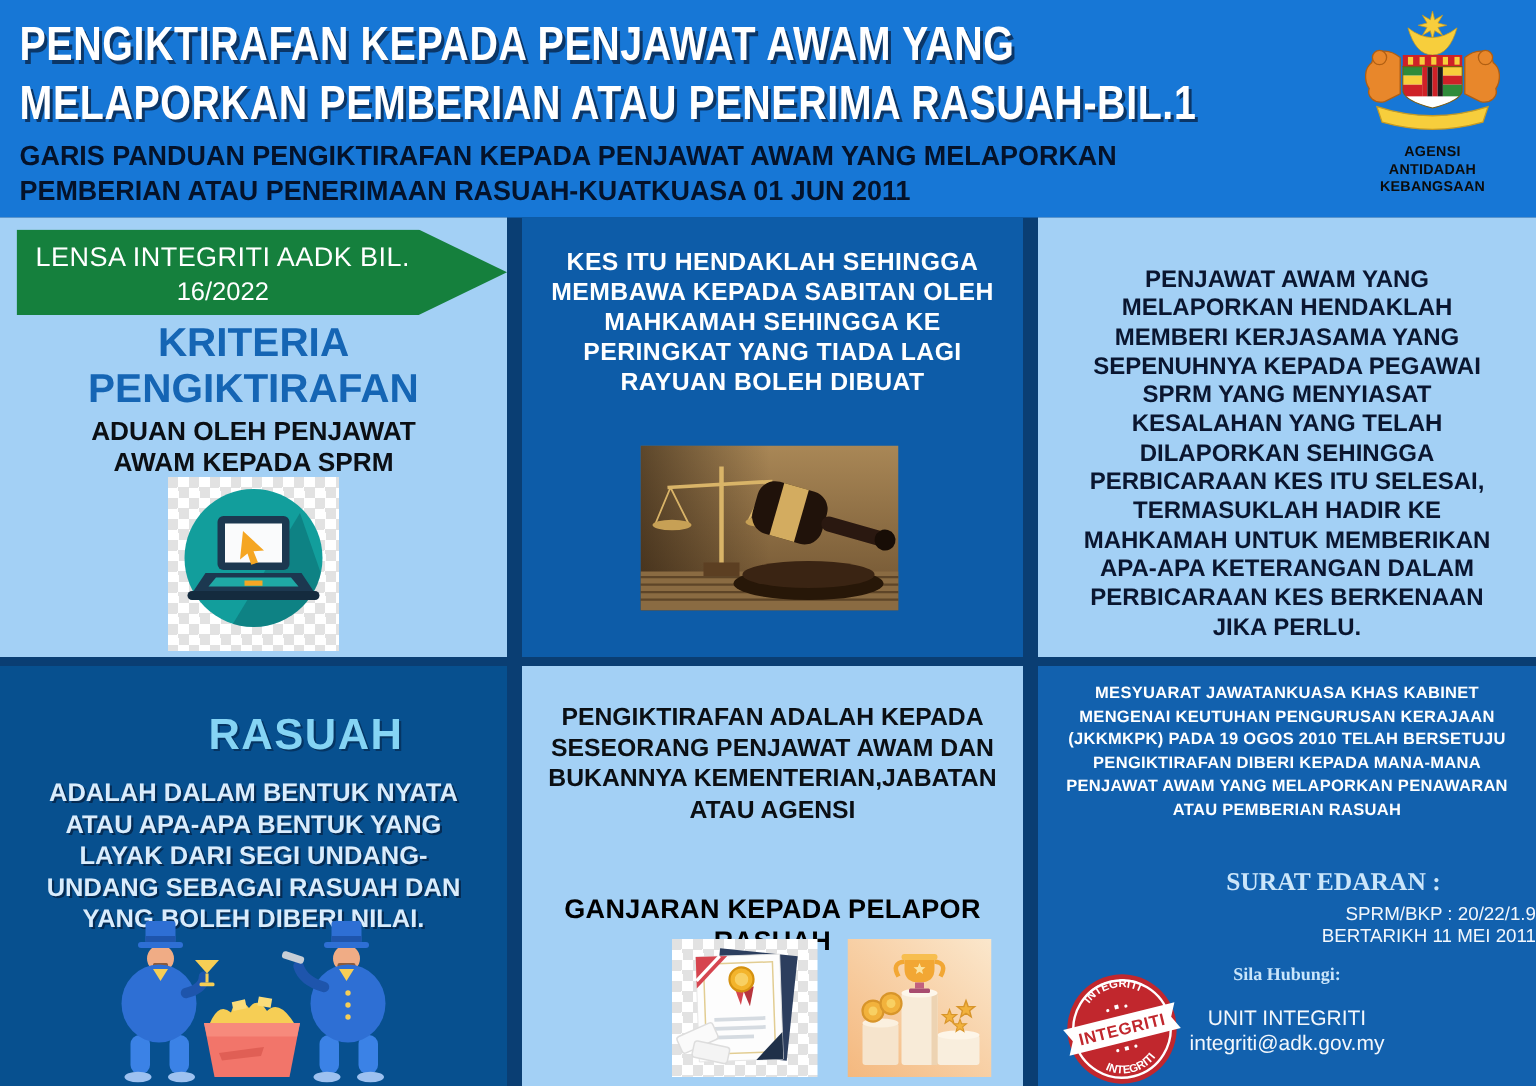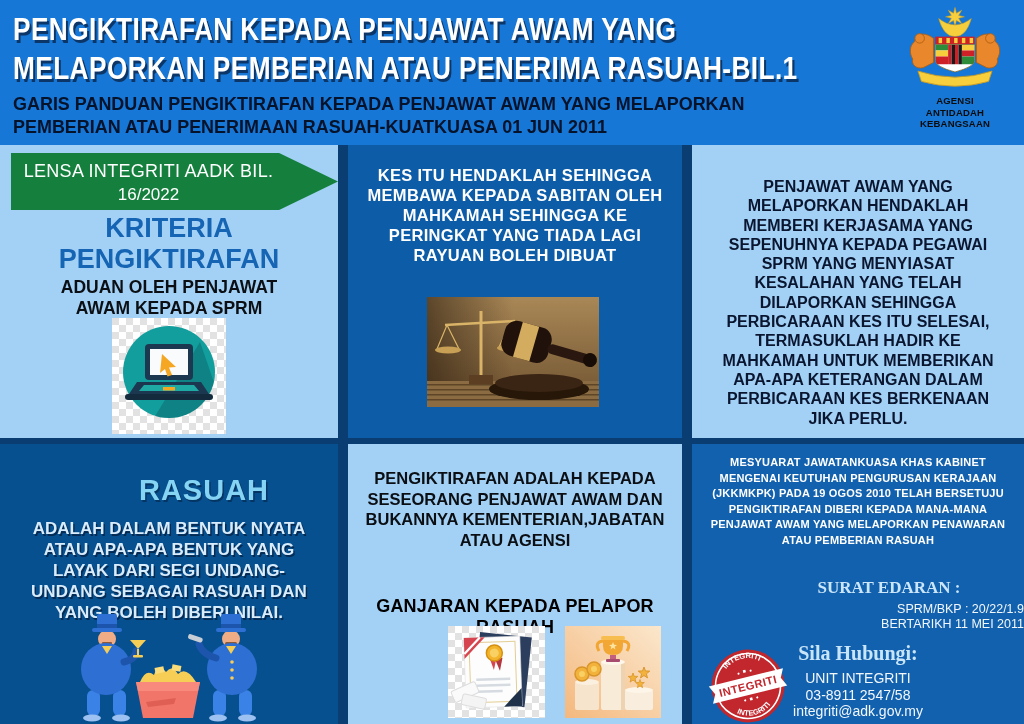--- a/index.html
+++ b/index.html
@@ -65,21 +65,21 @@
   #mb-img2{position:absolute;left:217px;top:182px;width:96px;height:92px;}
 
   
   #rb-text{position:absolute;left:8px;top:11px;width:316px;text-align:center;color:#FFFFFF;
            font-weight:bold;font-size:11px;line-height:15.6px;letter-spacing:.2px;}
   #rb-surat{position:absolute;left:0;top:134px;width:100%;text-align:center;color:#CBE6FA;
             font-family:"Liberation Serif",serif;font-weight:bold;font-size:17px;margin-left:31px;}
   #rb-ref{position:absolute;left:0;top:158px;width:100%;text-align:right;color:#F2F7FC;
           font-size:12.5px;line-height:15px;}
   #rb-contact-label{position:absolute;left:0;top:198px;width:100%;text-align:center;color:#C9E5FA;
-                    font-family:"Liberation Serif",serif;font-weight:bold;font-size:20px;}
+                    font-family:"Liberation Serif",serif;font-weight:bold;font-size:12px;}
   #rb-contact{position:absolute;left:0;top:226px;width:100%;text-align:center;color:#F2F7FC;
               font-size:14px;line-height:16.5px;}
   #rb-stamp{position:absolute;left:16px;top:202px;width:80px;height:80px;}
 </style>
 </head>
 <body>
 
 <div id="poster">
 
   <div id="header">
@@ -340,21 +340,20 @@
   <div id="rb" class="cell">
     <div id="rb-text">MESYUARAT JAWATANKUASA KHAS KABINET MENGENAI KEUTUHAN PENGURUSAN KERAJAAN (JKKMKPK) PADA 19 OGOS 2010 TELAH BERSETUJU PENGIKTIRAFAN DIBERI KEPADA MANA-MANA PENJAWAT AWAM YANG MELAPORKAN PENAWARAN ATAU PEMBERIAN RASUAH</div>
     <div id="rb-surat">SURAT EDARAN :</div>
     <div id="rb-ref">
       <div>SPRM/BKP : 20/22/1.9</div>
       <div>BERTARIKH 11 MEI 2011</div>
     </div>
     <div id="rb-contact-label">Sila Hubungi:</div>
     <div id="rb-contact">
       <div>UNIT INTEGRITI</div>
-      <div>03-8911 2547/58</div>
       <div>integriti@adk.gov.my</div>
     </div>
     <div id="rb-stamp">
       <svg width="80" height="80" viewBox="-45 -45 90 90">
         <defs>
           <path id="stampTop" d="M-28,-13 A30.5,30.5 0 0,1 28,-13"></path>
           <path id="stampBot" d="M-28,15 A30.5,30.5 0 0,0 28,15"></path>
         </defs>
         <g transform="rotate(-14)" font-family="Liberation Sans, sans-serif" font-weight="bold">
           <circle r="41" fill="#C1272D"></circle>

